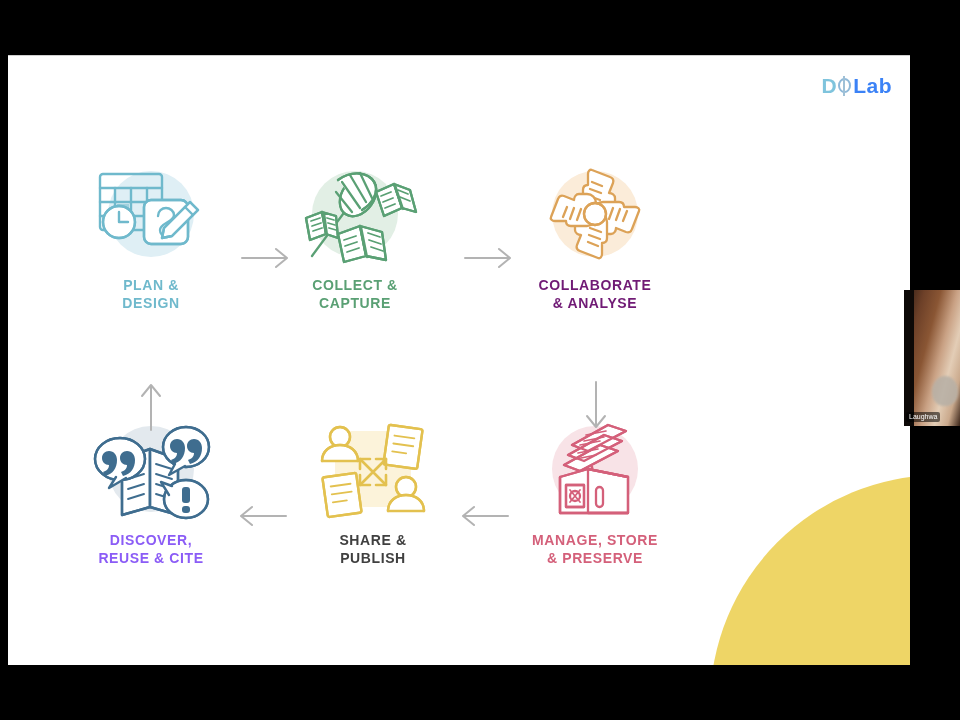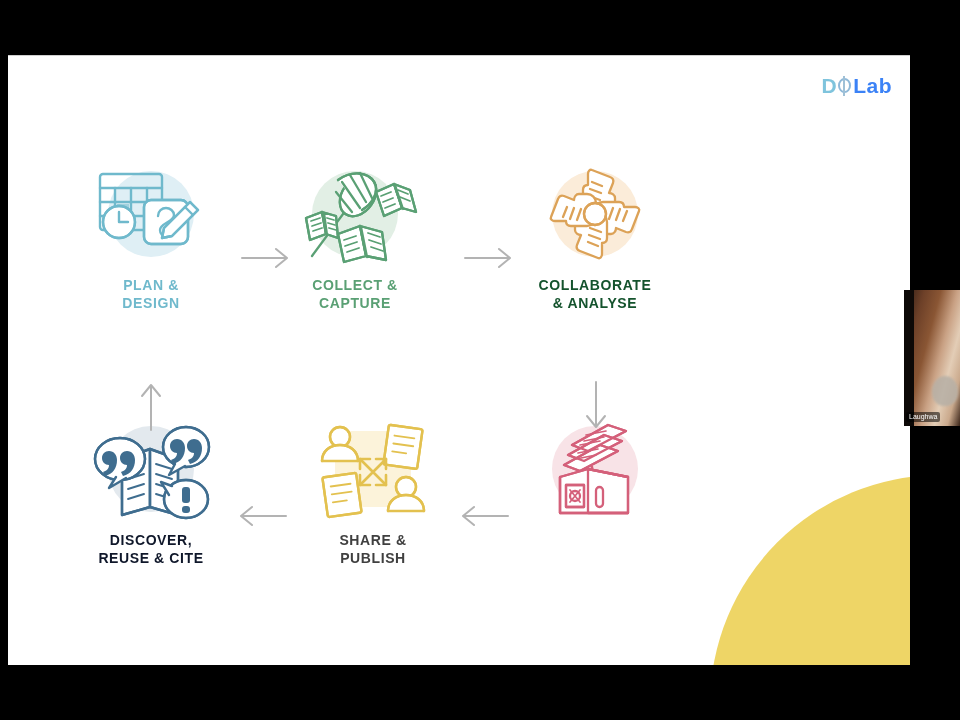--- a/index.html
+++ b/index.html
@@ -307,21 +307,21 @@
 
               <g transform="rotate(270 65 54)">
                 <path d="M58 14c0-3 2-5 4-4l18 7c3 1 4 3 3 6l-4 10c3 0 6 2 6 5v8c0 5-4 9-9 9H62c-5 0-9-4-9-9V30c0-3 2-5 5-5z"></path>
                 <path d="M62 22 L72 26 M60 29 L71 33 M59 36 L70 40"></path>
               </g>
             </g>
             <circle cx="65" cy="54" r="11" fill="#ffffff"></circle>
             <circle cx="65" cy="54" r="11"></circle>
           </svg>
         </div>
-        <div class="label" style="color:#14532d">COLLABORATE
+        <div class="label" style="color:#701a75">COLLABORATE
 &amp; ANALYSE</div>
       </div>
 
       <div class="node" id="node-manage">
         <div class="icon-wrap">
           <div class="blob" style="background:#f8e3e7"></div>
           <svg width="130" height="108" viewBox="0 0 130 108" fill="none" stroke="#d4607a" stroke-width="2.3" stroke-linecap="round" stroke-linejoin="round">
             <g fill="#ffffff">
               <path d="M42 30 L78 10 L96 16 L58 36 Z"></path>
               <path d="M38 40 L74 20 L92 26 L54 46 Z"></path>
@@ -335,20 +335,22 @@
             </g>
             <path d="M30 62 L58 54 L98 62 L98 98 L30 98 Z"></path>
             <path d="M30 62 L30 98 M58 54 L58 98 M58 98 L98 98 M58 54 L98 62"></path>
             <rect x="36" y="70" width="18" height="22" fill="#ffffff"></rect>
             <rect x="36" y="70" width="18" height="22"></rect>
             <circle cx="45" cy="81" r="5"></circle>
             <path d="M40 75 L50 87 M50 75 L40 87" stroke-width="1.7"></path>
             <rect x="66" y="72" width="7" height="20" rx="3.5"></rect>
           </svg>
         </div>
+        <div class="label" style="color:#d4607a">MANAGE, STORE
+&amp; PRESERVE</div>
       </div>
 
       <div class="node" id="node-share">
         <div class="icon-wrap">
           <div class="blob" style="background:#fcf3da;width:76px;height:76px;border-radius:10px"></div>
           <svg width="130" height="108" viewBox="0 0 130 108" fill="none" stroke="#e3c14f" stroke-width="2.4" stroke-linecap="round" stroke-linejoin="round">
 
             <circle cx="32" cy="22" r="10" fill="#ffffff"></circle>
             <circle cx="32" cy="22" r="10"></circle>
             <path d="M14 46c0-10 8-16 18-16s18 6 18 16z" fill="#ffffff"></path>
@@ -418,21 +420,21 @@
             <ellipse cx="100" cy="84" rx="22" ry="19" fill="#ffffff"></ellipse>
             <ellipse cx="100" cy="84" rx="22" ry="19"></ellipse>
             <path d="M86 72 L76 68 L84 80 Z" fill="#ffffff" stroke="none"></path>
             <path d="M86 71 L75 67 L83 80"></path>
             <g fill="#3f6d8f" stroke="none">
               <rect x="96" y="72" width="8" height="16" rx="3"></rect>
               <rect x="96" y="91" width="8" height="7" rx="3"></rect>
             </g>
           </svg>
         </div>
-        <div class="label" style="color:#0f172a">DISCOVER,
+        <div class="label" style="color:#8b5cf6">DISCOVER,
 REUSE &amp; CITE</div>
       </div>
 
       <div class="arrow" id="arrow-1">
         <svg width="52" height="26" viewBox="0 0 52 26" fill="none" stroke="#b3b3b3" stroke-width="2" stroke-linecap="round" stroke-linejoin="round">
           <line x1="2" y1="13" x2="46" y2="13"></line>
           <polyline points="36,4 47,13 36,22"></polyline>
         </svg>
       </div>
 

